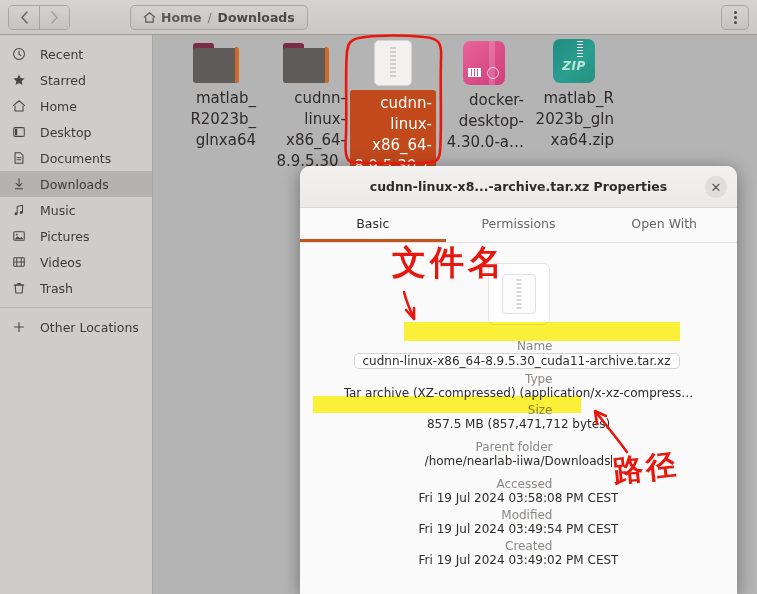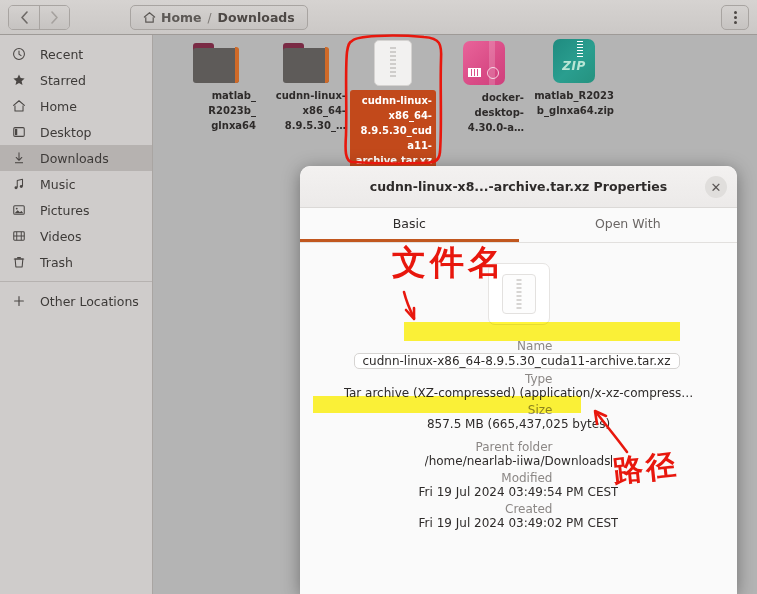--- a/index.html
+++ b/index.html
@@ -95,22 +95,22 @@
     width: 604px; height: 559px;
     background: #b4b4b4;
   }
   .fileitem {
     position: absolute;
     width: 86px;
     display: flex; flex-direction: column; align-items: center;
     text-align: right;
   }
   .filelabel {
-    font-size: 10px; color: #2e2b2a; line-height: 15px;
-    margin-top: 4px; word-break: break-word; padding: 1px 3px; font-weight: bold;
+    font-size: 15px; color: #2e2b2a; line-height: 21px;
+    margin-top: 4px; word-break: break-word; padding: 1px 3px;
   }
   .fileitem.selected .filelabel {
     background: #c2491b; color: #fff; border-radius: 3px;
     padding: 3px 4px;
   }
 
   
   .folder {
     width: 46px; height: 40px; position: relative;
   }
@@ -358,20 +358,29 @@
     <div class="side-item">
       <span class="side-ico">
         <svg width="14" height="14" viewBox="0 0 16 16">
             <rect x="2" y="3" width="12" height="10" rx="1.4" stroke="#4a4644" stroke-width="1.2" fill="none"></rect>
             <rect x="3.4" y="4.4" width="2.6" height="7.2" fill="#4a4644"></rect>
           </svg>
       </span>
       <span>Desktop</span>
     </div>
 
+    <div class="side-item">
+      <span class="side-ico">
+        <svg width="14" height="14" viewBox="0 0 16 16">
+            <path d="M3.5 2 H9.5 L12.5 5 V14 H3.5 Z" stroke="#4a4644" stroke-width="1.2" fill="none" stroke-linejoin="round"></path>
+            <path d="M5.3 7.6 H10.7 M5.3 10 H10.7" stroke="#4a4644" stroke-width="1.1"></path>
+          </svg>
+      </span>
+      <span>Documents</span>
+    </div>
 
     <div class="side-item active">
       <span class="side-ico">
         <svg width="14" height="14" viewBox="0 0 16 16">
             <path d="M8 2 V10.4 M4.8 7.4 L8 10.6 L11.2 7.4" stroke="#4a4644" stroke-width="1.2" fill="none" stroke-linecap="round" stroke-linejoin="round"></path>
             <path d="M3.4 13.4 H12.6" stroke="#4a4644" stroke-width="1.2"></path>
           </svg>
       </span>
       <span>Downloads</span>
     </div>
@@ -478,20 +487,23 @@
   <div class="dialog">
 
     <div class="dlg-title">
       <div class="dlg-title-text">cudnn-linux-x8...-archive.tar.xz Properties</div>
       <div class="dlg-close">✕</div>
     </div>
 
     <div class="dlg-tabs">
       <div class="dlg-tab active">
         <span>Basic</span>
+      </div>
+      <div class="dlg-tab">
+        <span>Permissions</span>
       </div>
       <div class="dlg-tab">
         <span>Open With</span>
       </div>
     </div>
 
     <div class="dlg-body">
 
       <div class="preview-wrap">
         <div class="preview-box">
@@ -508,28 +520,32 @@
         </div>
       </div>
 
       <div class="prop-row">
         <div class="prop-label">Type</div>
         <div class="prop-value">Tar archive (XZ-compressed) (application/x-xz-compress…</div>
       </div>
 
       <div class="prop-row">
         <div class="prop-label">Size</div>
-        <div class="prop-value">857.5 MB (665,437,025 bytes)</div>
+        <div class="prop-value">857.5 MB (857,471,712 bytes)</div>
       </div>
 
       <div class="prop-row spaced">
         <div class="prop-label">Parent folder</div>
         <div class="prop-value cursor">/home/nearlab-iiwa/Downloads</div>
       </div>
 
+      <div class="prop-row spaced">
+        <div class="prop-label">Accessed</div>
+        <div class="prop-value">Fri 19 Jul 2024 03:58:08 PM CEST</div>
+      </div>
 
       <div class="prop-row">
         <div class="prop-label">Modified</div>
         <div class="prop-value">Fri 19 Jul 2024 03:49:54 PM CEST</div>
       </div>
 
       <div class="prop-row">
         <div class="prop-label">Created</div>
         <div class="prop-value">Fri 19 Jul 2024 03:49:02 PM CEST</div>
       </div>

